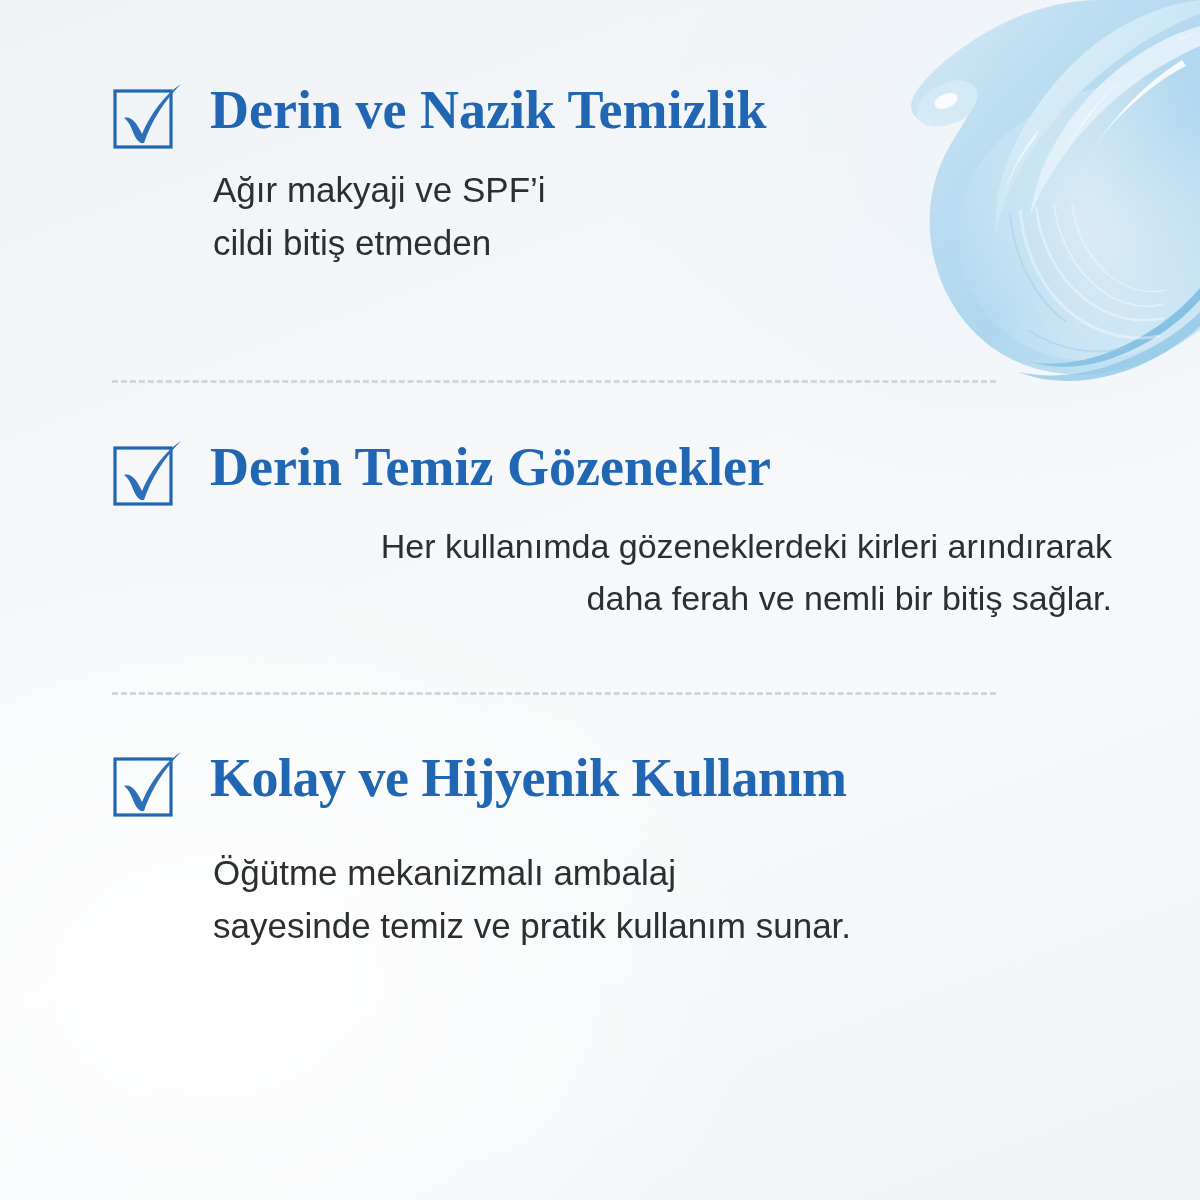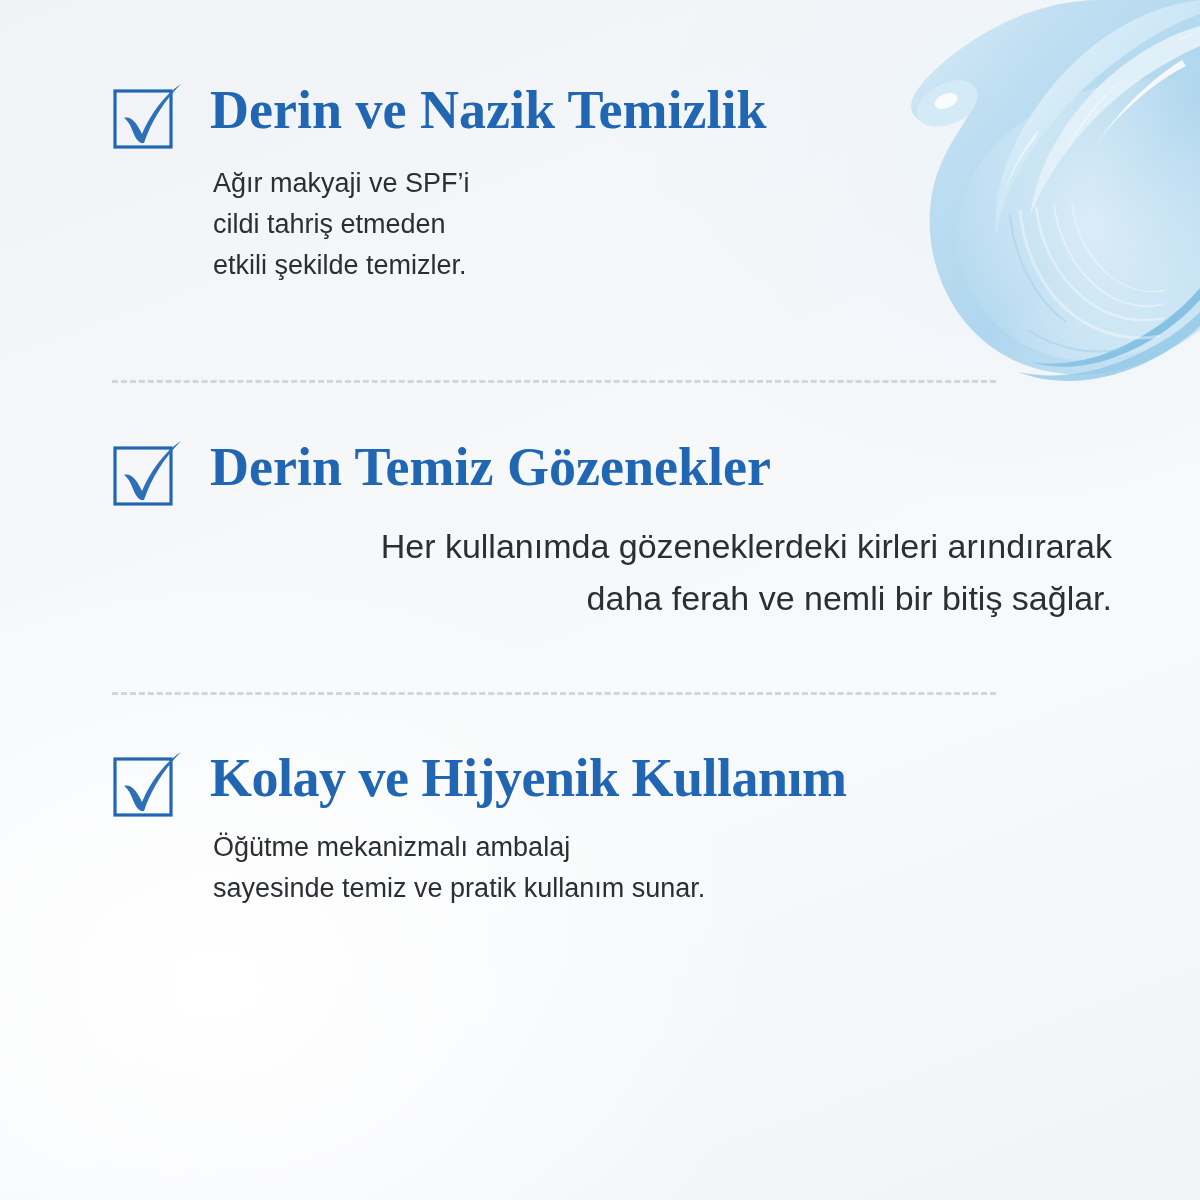--- a/index.html
+++ b/index.html
@@ -78,27 +78,27 @@
     margin: 0;
     padding-top: 0px;
   }
   .feature-3 .feature-title { letter-spacing: -0.5px; }
 
   .feature-body {
     margin: 0;
     padding-left: 101px;
     color: #2c2e30;
     font-family: "Liberation Sans", sans-serif;
-    font-size: 27px;
+    font-size: 35px;
     line-height: 1.52;
     font-weight: 400;
   }
   .feature-1 .feature-body { margin-top: 13px; }
   .feature-2 .feature-body { margin-top: 14px; font-size: 34px; text-align: right; }
-  .feature-3 .feature-body { margin-top: 9px; }
+  .feature-3 .feature-body { margin-top: 28px; }
 
   .feature-body .line { display: block; white-space: nowrap; }
   .feature-body .line.strong { font-weight: normal; }
 
   
   .divider {
     position: absolute;
     left: 112px;
     width: 884px;
     height: 0;
@@ -213,22 +213,21 @@
         <span class="check-icon">
           <svg viewBox="0 0 72 68" aria-hidden="true">
             <rect x="3" y="9" width="56" height="56" fill="none" stroke="#2166b3" stroke-width="3.2"></rect>
             <path d="M12 36 C18 34 24 39 30 52 C38 33 52 13 69 2 C52 19 39 40 32 61 C28 62 24 58 21 50 C18 42 15 38 12 36 Z" fill="#2e6fb7"></path>
           </svg>
         </span>
         <h2 class="feature-title">Derin ve Nazik Temizlik</h2>
       </div>
       <p class="feature-body">
         <span class="line">Ağır makyaji ve SPF’i</span>
-        <span class="line">cildi tahriş etmeden</span>
-        <span class="line">etkili şekilde temizler.</span>
+        <span class="line">cildi bitiş etmeden</span>
       </p>
     </div>
 
     <div class="feature feature-2">
       <div class="feature-head">
         <span class="check-icon">
           <svg viewBox="0 0 72 68" aria-hidden="true">
             <rect x="3" y="9" width="56" height="56" fill="none" stroke="#2166b3" stroke-width="3.2"></rect>
             <path d="M12 36 C18 34 24 39 30 52 C38 33 52 13 69 2 C52 19 39 40 32 61 C28 62 24 58 21 50 C18 42 15 38 12 36 Z" fill="#2e6fb7"></path>
           </svg>

